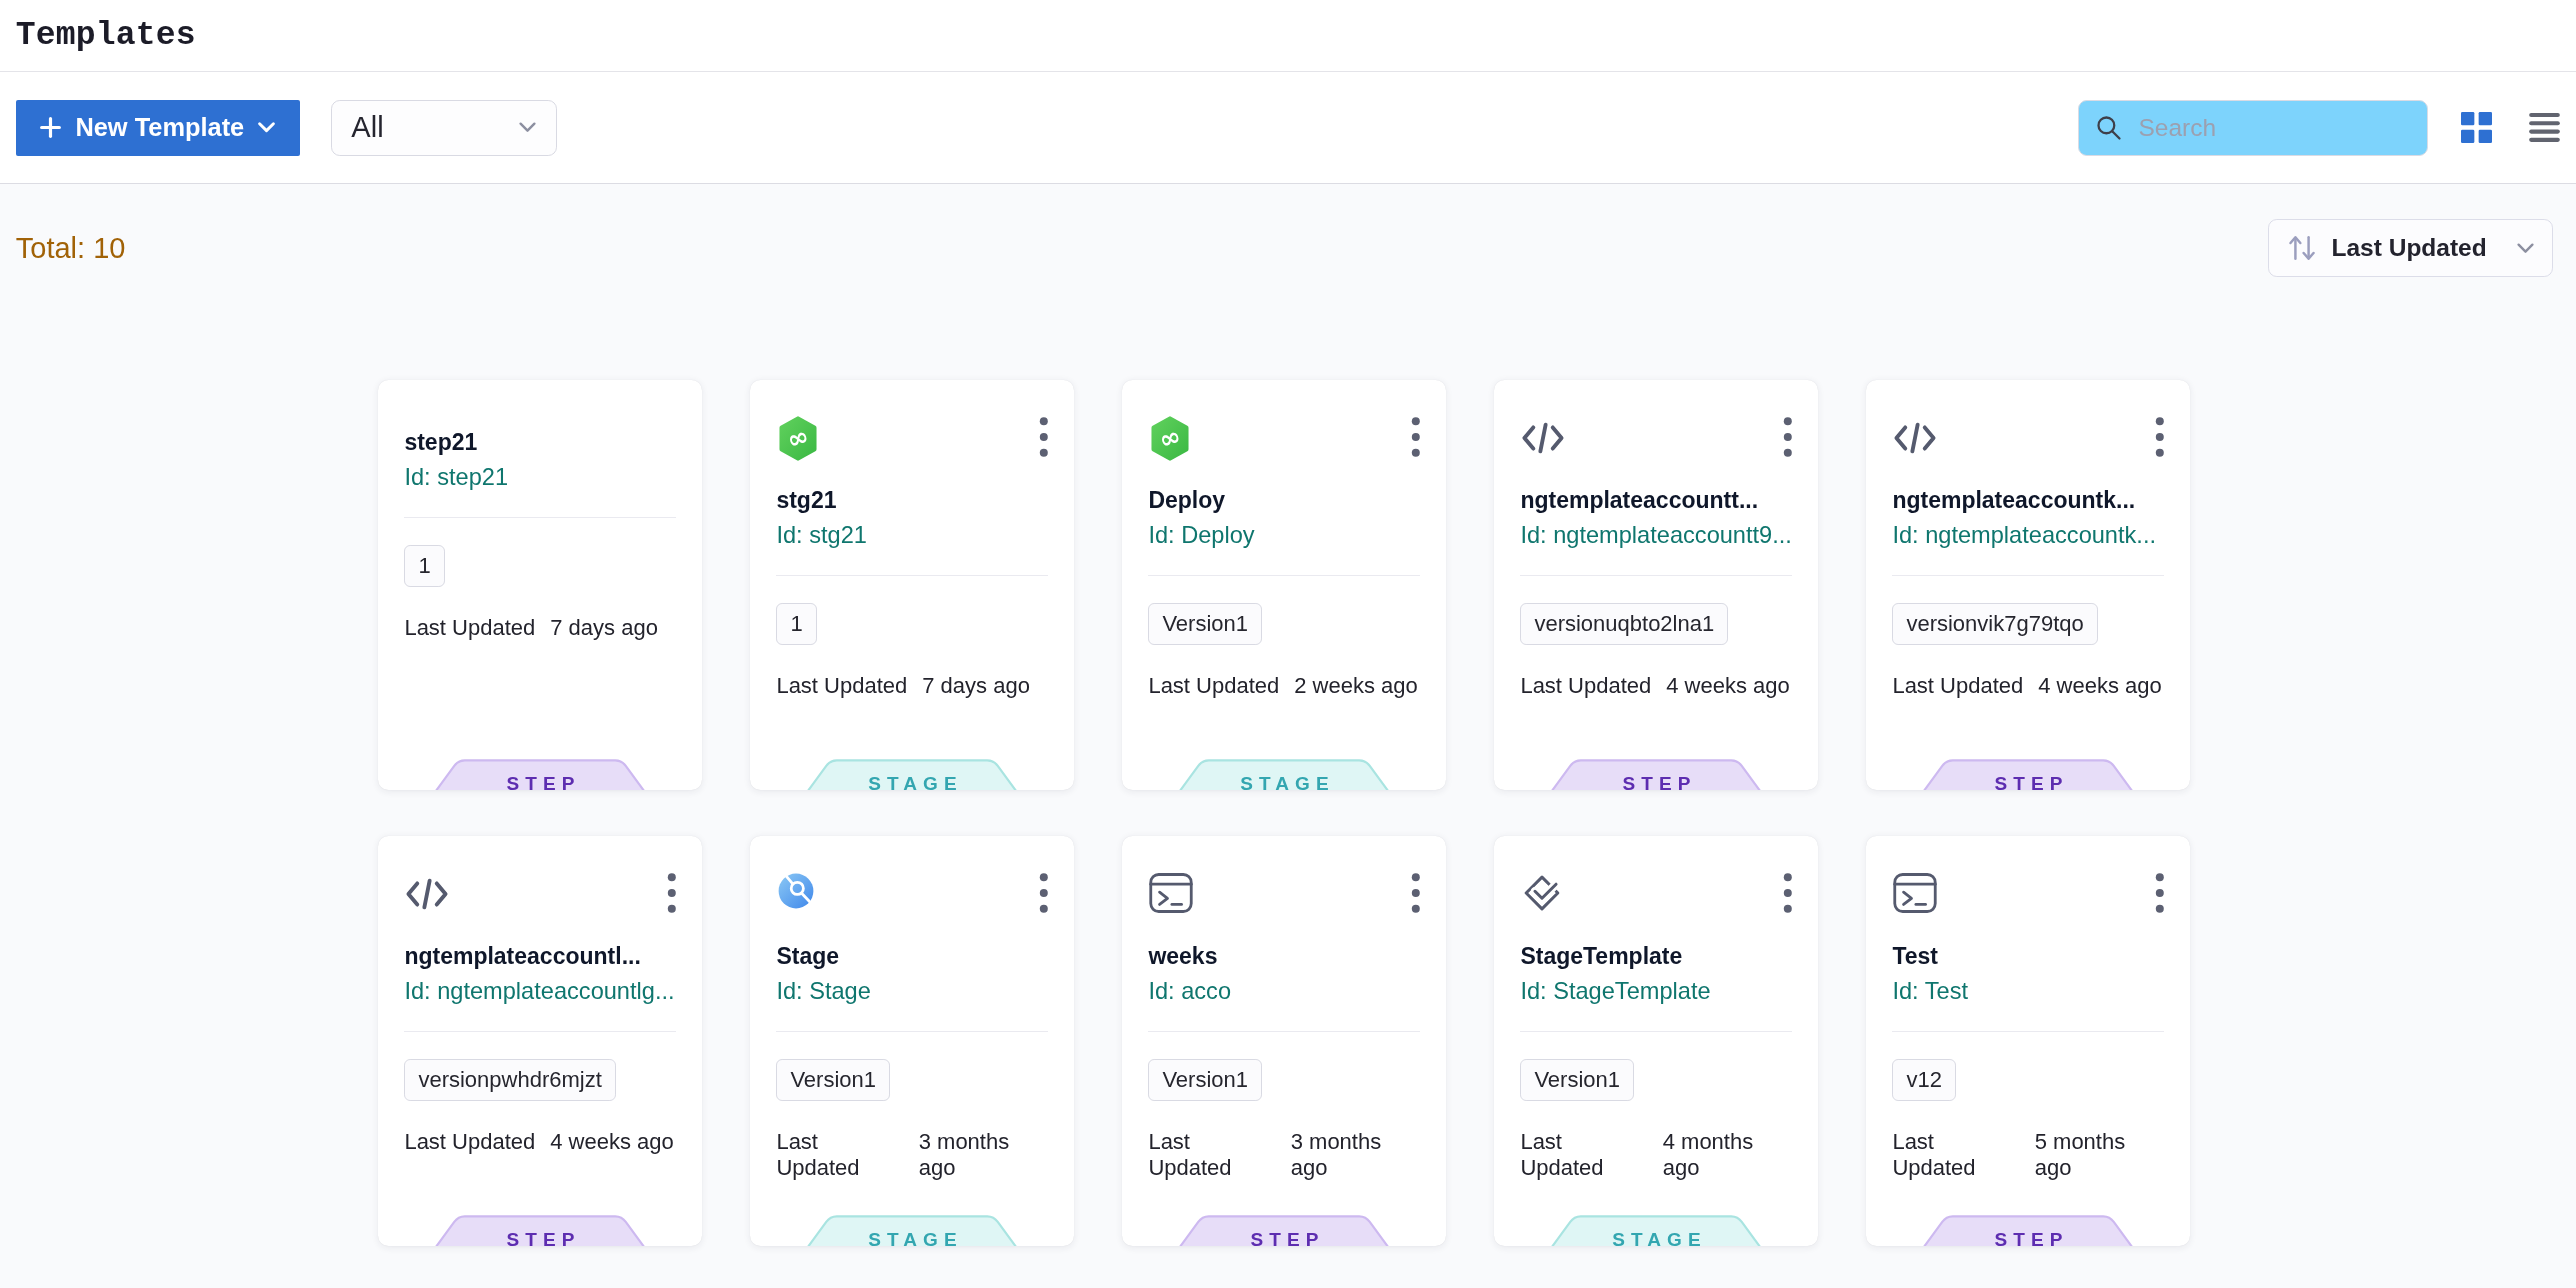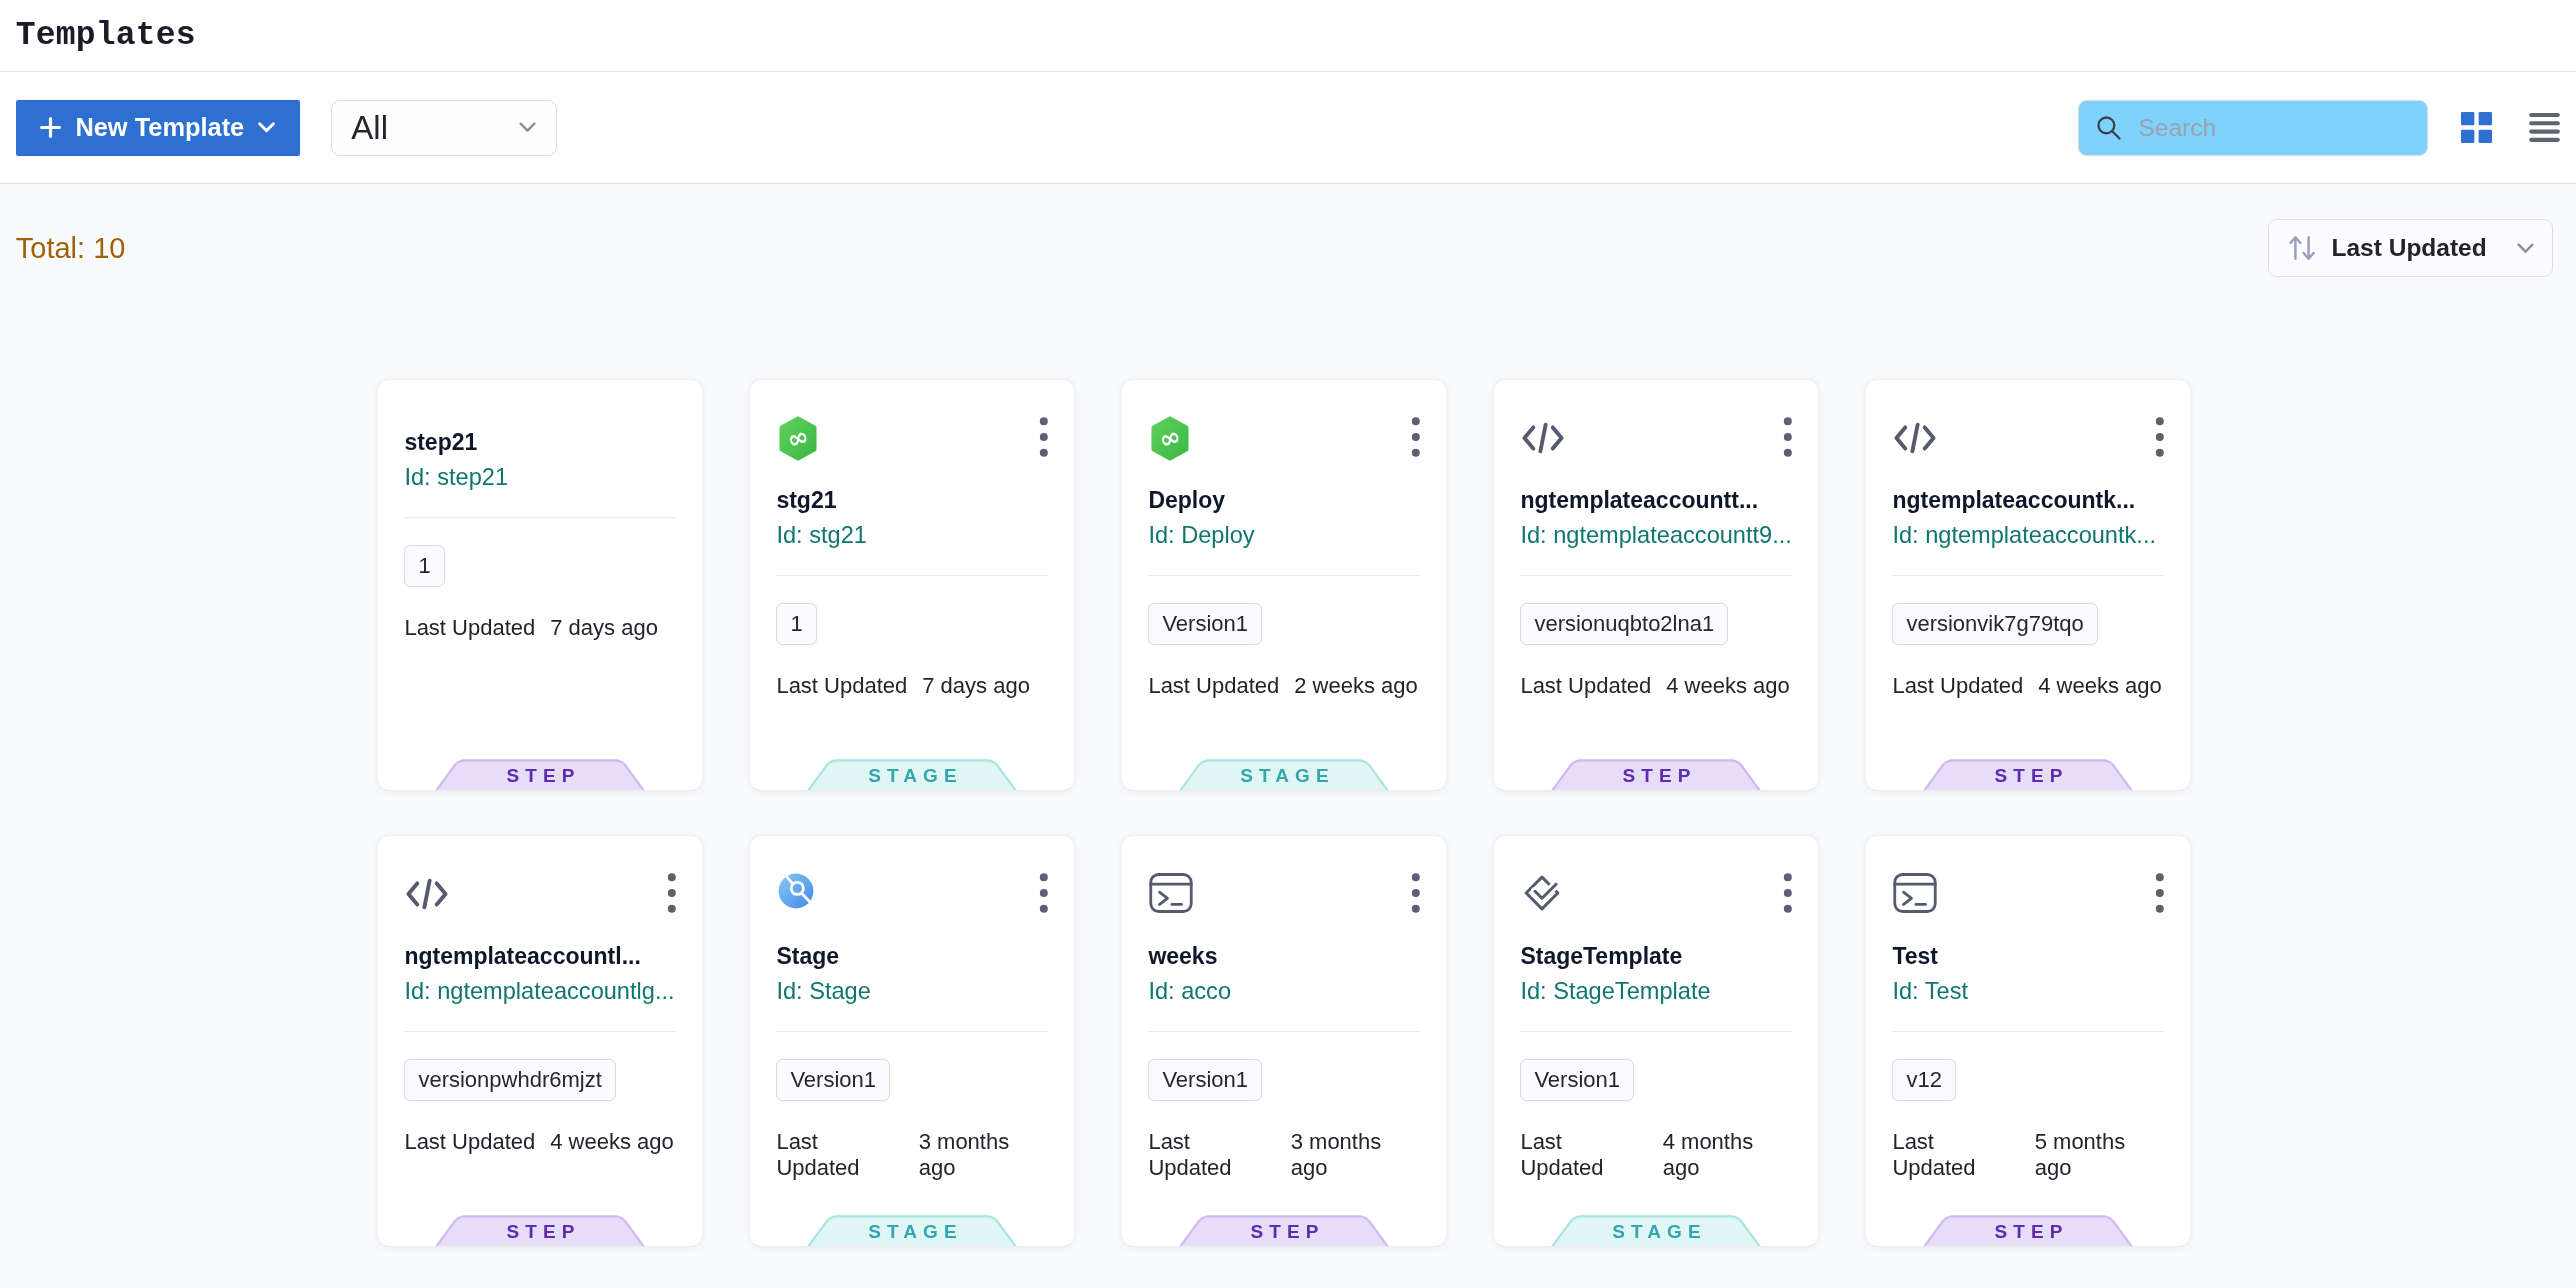--- a/index.html
+++ b/index.html
@@ -25,21 +25,21 @@
   }
   .toolbar-left { display:flex; align-items:center; gap:31.5px; }
   .btn-primary {
     height:56px; background: var(--primary, #2e70d2); color:#fff; border:none;
     border-radius:2px; font-family:inherit; font-size:25.4px; font-weight:600;
     display:inline-flex; align-items:center; gap:13px; padding:0 23.6px; cursor:pointer;
   }
   .select-box {
     width:226px; height:56px; background:#fdfdfe; border:1.8px solid #d9dae3; border-radius:8.8px;
     display:flex; align-items:center; justify-content:space-between; padding:0 19px;
-    font-size:33px; font-weight:500; color:#25252f; cursor:pointer;
+    font-size:29px; font-weight:500; color:#25252f; cursor:pointer;
   }
   .toolbar-right { display:flex; align-items:center; gap:30px; }
   .search-box {
     width:350px; height:56px; border:1.8px solid #dadbe4; border-radius:8.8px; background:#7dd3fc;
     display:flex; align-items:center; gap:14px; padding:0 15.8px;
   }
   .search-box input {
     border:none; outline:none; background:transparent; width:100%;
     font-family:inherit; font-size:24.5px; color:#2a2a34;
   }
@@ -79,21 +79,21 @@
   .card-divider { margin-top:26px; border-top:1.8px solid #eaeaf0; }
   .version-badge {
     display:inline-block; margin-top:27px; max-width:268px;
     border:1.8px solid #d9dae3; background:#fbfbfd; border-radius:6.1px;
     padding:7px 13px; font-size:22px; color:#26262e; white-space:nowrap; overflow:hidden;
   }
   .card-updated { margin-top:25.4px; font-size:22px; color:#23232c; display:flex; gap:15px; align-items:baseline; }
   .ribbon { position:absolute; bottom:-0.9px; left:50%; transform:translateX(-50%); width:210px; height:32px; }
   .ribbon svg.shape { position:absolute; left:0; top:0; width:210px; height:32px; }
   .ribbon .ribbon-label {
-    position:absolute; left:0; top:0; width:100%; height:100%;
+    position:absolute; left:0; top:8px; width:100%; height:100%;
     display:flex; align-items:center; justify-content:center;
     padding-top:3px; font-size:19px; font-weight:700; letter-spacing:6.1px; text-indent:6.1px;
   }
   .ribbon.step  svg.shape path { fill:var(--step-bg);  stroke:var(--step-border); }
   .ribbon.step  .ribbon-label  { color:var(--step-text); }
   .ribbon.stage svg.shape path { fill:var(--stage-bg); stroke:var(--stage-border); }
   .ribbon.stage .ribbon-label  { color:var(--stage-text); }
 </style>
 </head>
 <body>

